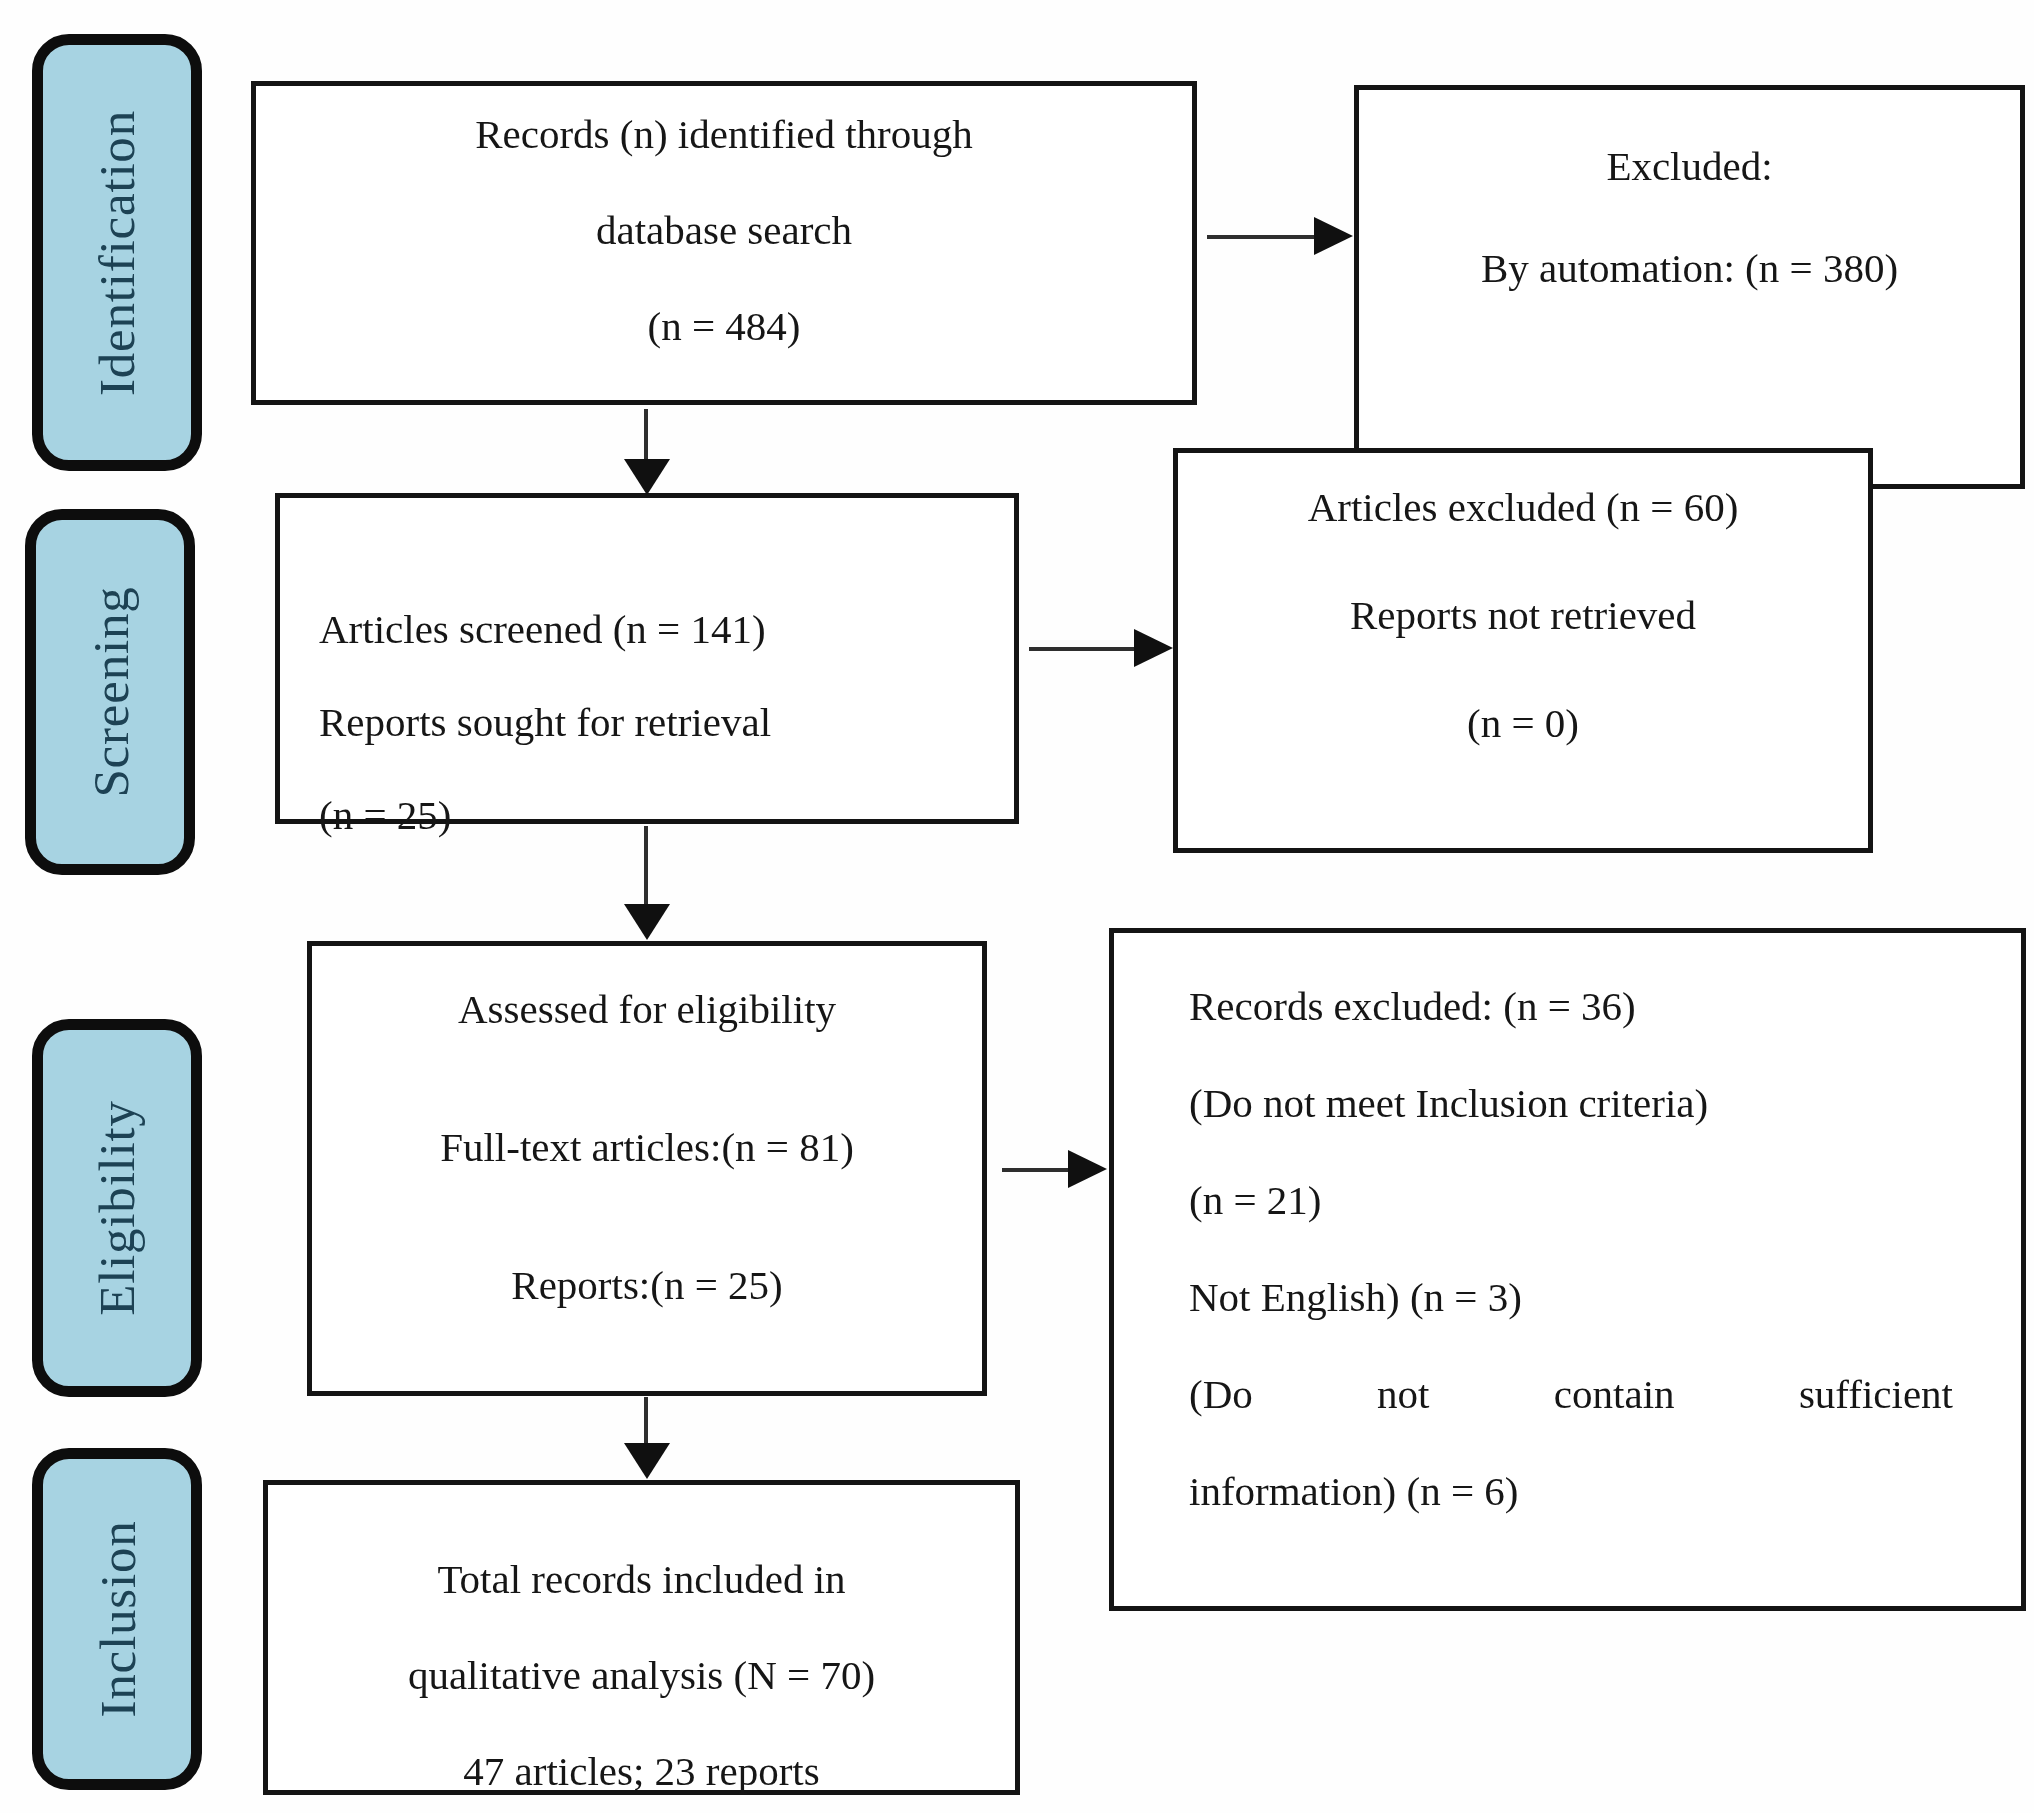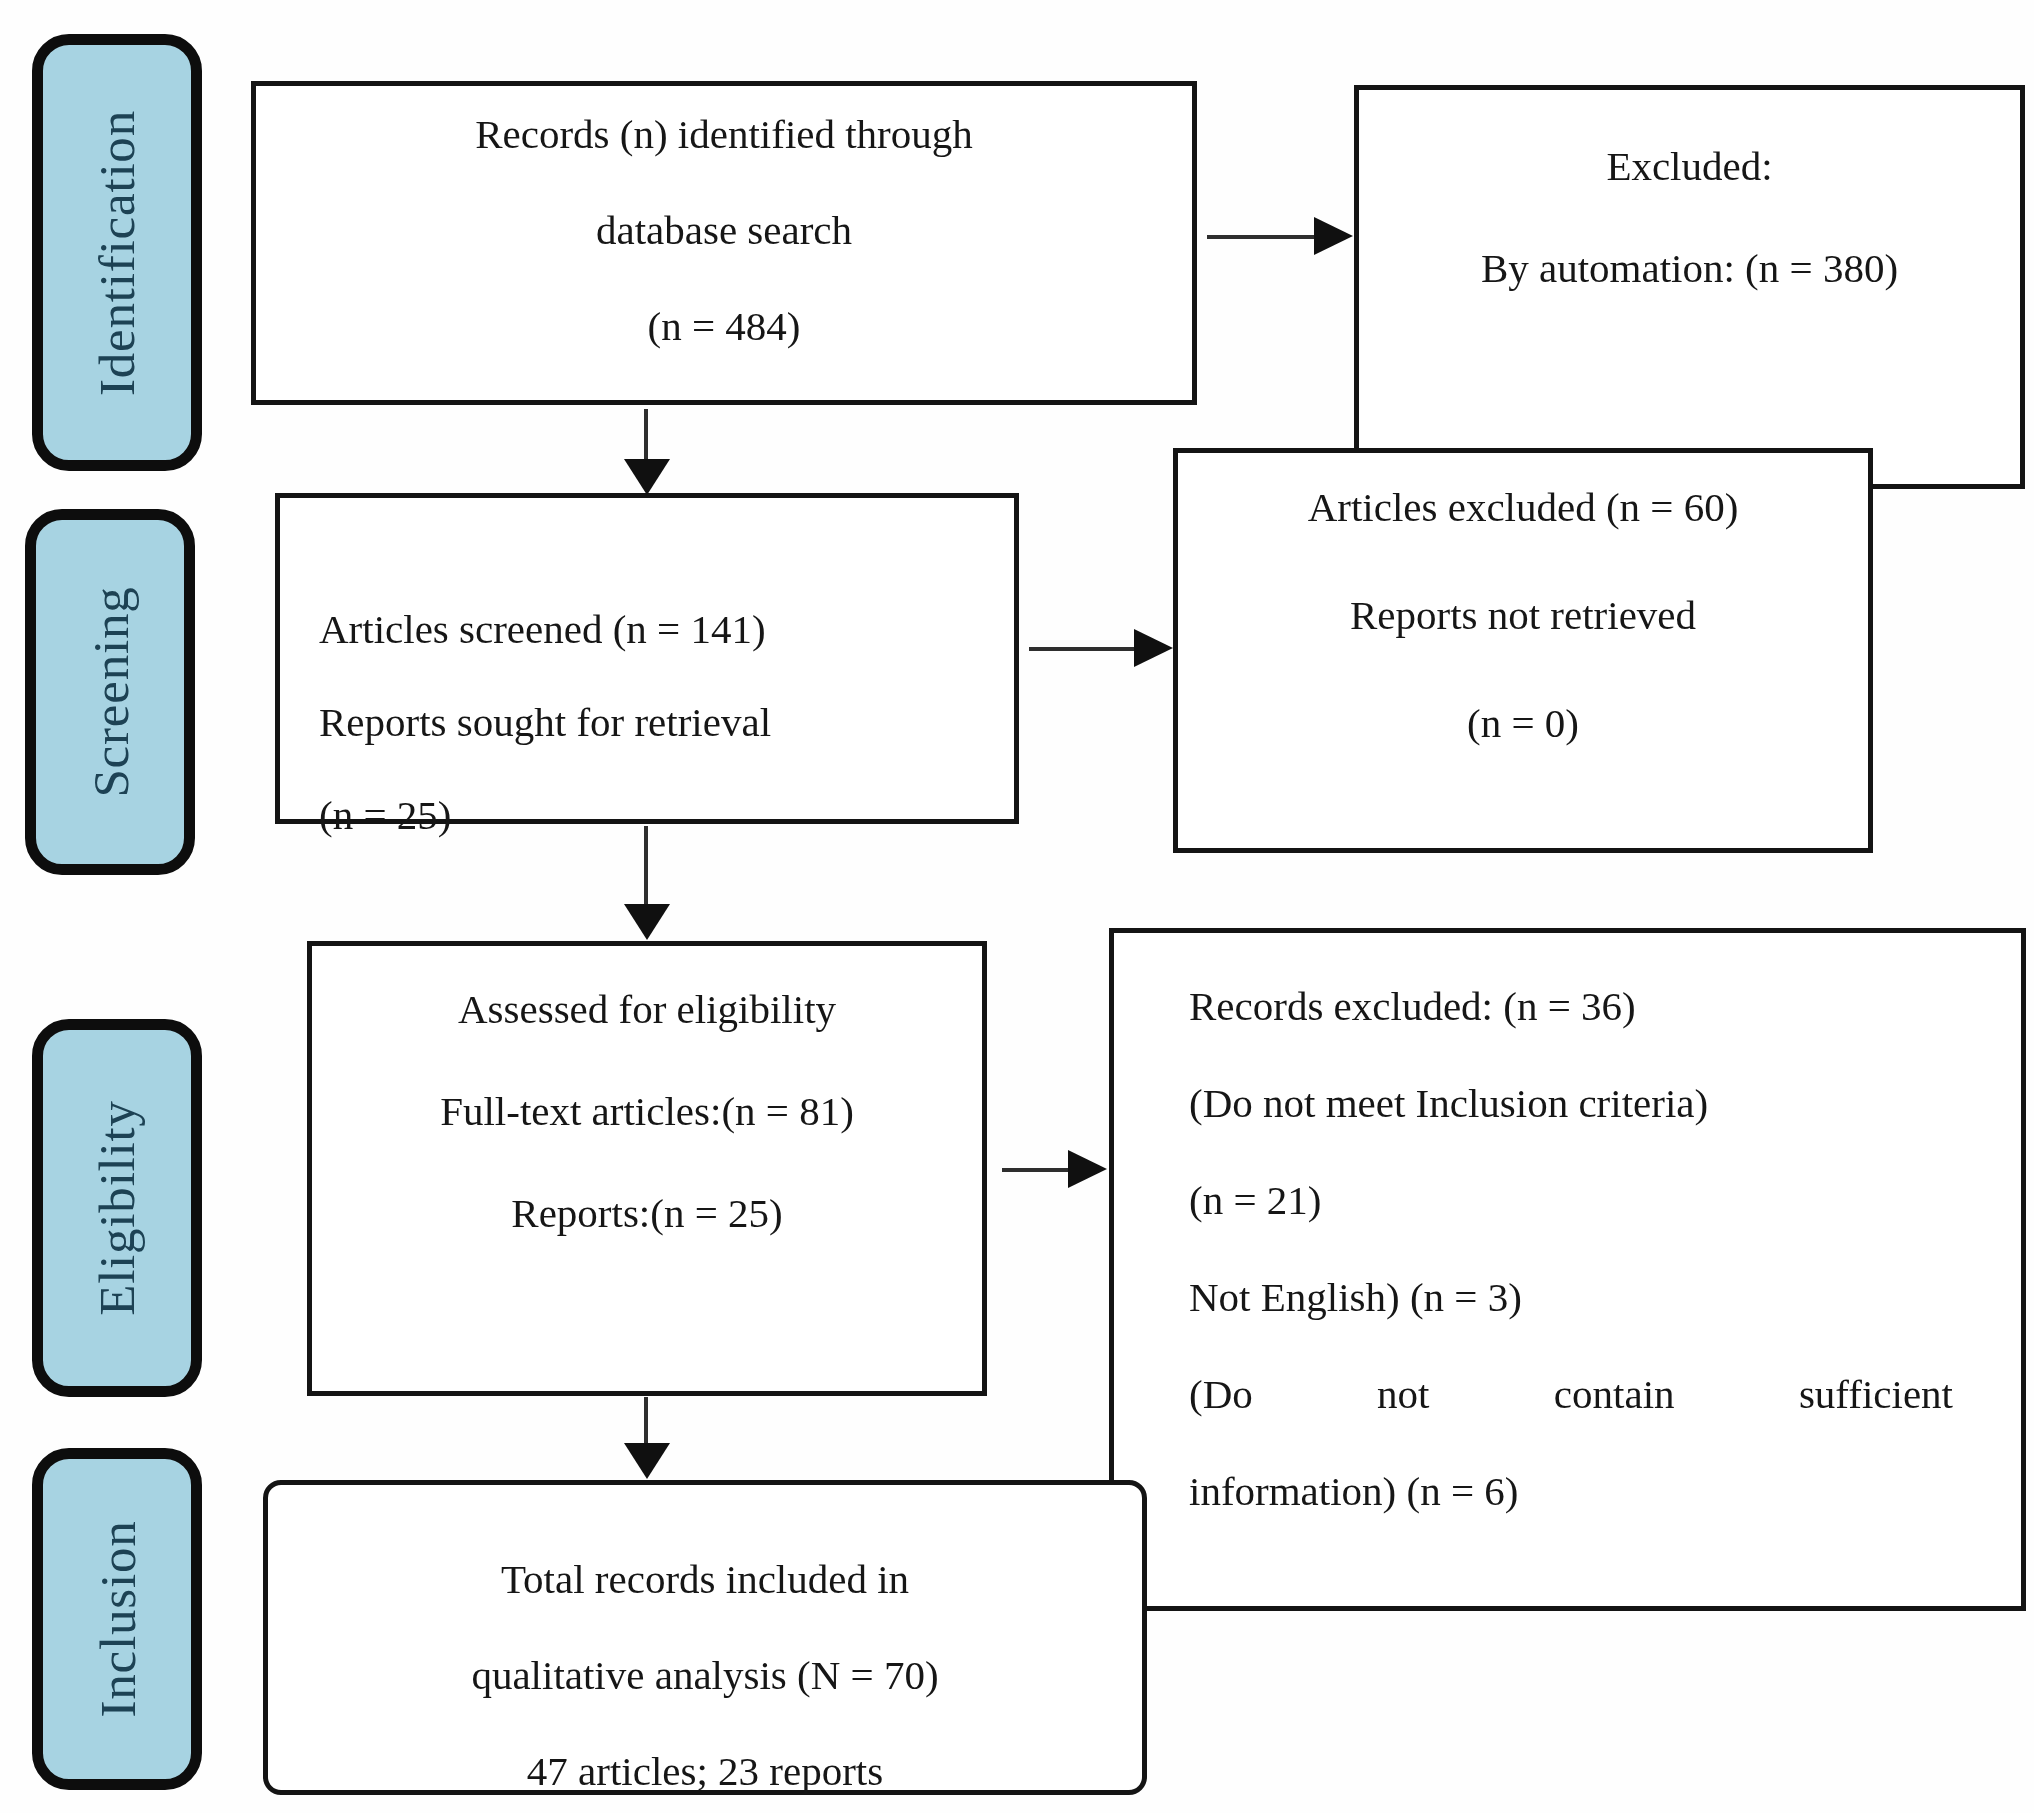--- a/index.html
+++ b/index.html
@@ -59,34 +59,34 @@
   #box-excluded-automation      { left: 1354px; top: 85px;  width: 671px;  height: 404px; padding-top: 25.4px; }
   #box-excluded-automation .ln  { line-height: 102px; }
 
   #box-screened           { left: 275px;  top: 493px;  width: 744px;  height: 331px;
                             padding-left: 39px; padding-top: 85px; }
   #box-screened .ln       { text-align: left; line-height: 93px; }
 
   #box-articles-excluded      { left: 1173px; top: 448px;  width: 700px;  height: 405px; }
   #box-articles-excluded .ln  { line-height: 108px; }
 
-  #box-assessed           { left: 307px;  top: 941px; width: 680px;  height: 455px; padding-top: 12px; }
+  #box-assessed           { left: 307px;  top: 941px; width: 680px;  height: 455px; padding-top: 12px; gap: 36px; }
   #box-assessed .ln       { line-height: 102px; }
 
   #box-records-excluded   { left: 1109px; top: 928px; width: 917px; height: 683px;
                             justify-content: flex-start;
                             padding: 25.4px 68px 0 75px; }
   #box-records-excluded .ln { text-align: left; line-height: 97px; }
   #box-records-excluded .ln.just {
     text-align: justify;
     text-align-last: justify;
     width: 100%;
   }
 
-  #box-total              { left: 263px;  top: 1480px; width: 884px;  height: 315px; padding-top: 46px; border-radius: 18px; }
+  #box-total              { left: 263px;  top: 1480px; width: 757px;  height: 315px; padding-top: 46px; }
   #box-total .ln          { line-height: 96px; }
 
   
   .hline { position: absolute; height: 4.2px; background: #2e2e2e; }
   .vline { position: absolute; width: 4.2px;  background: #2e2e2e; }
   .head-right {
     position: absolute; width: 0; height: 0;
     border-top: 19.5px solid transparent;
     border-bottom: 19.5px solid transparent;
     border-left: 39px solid #101010;

